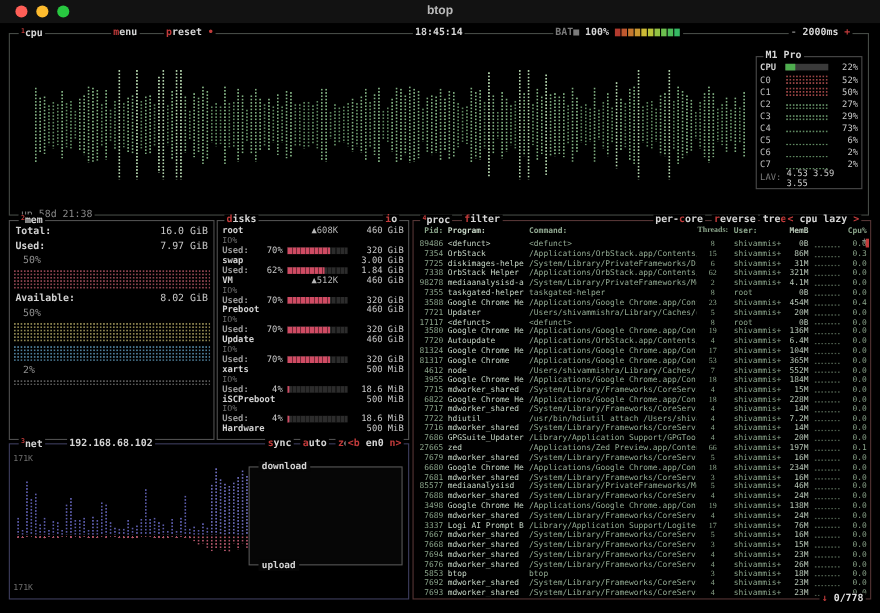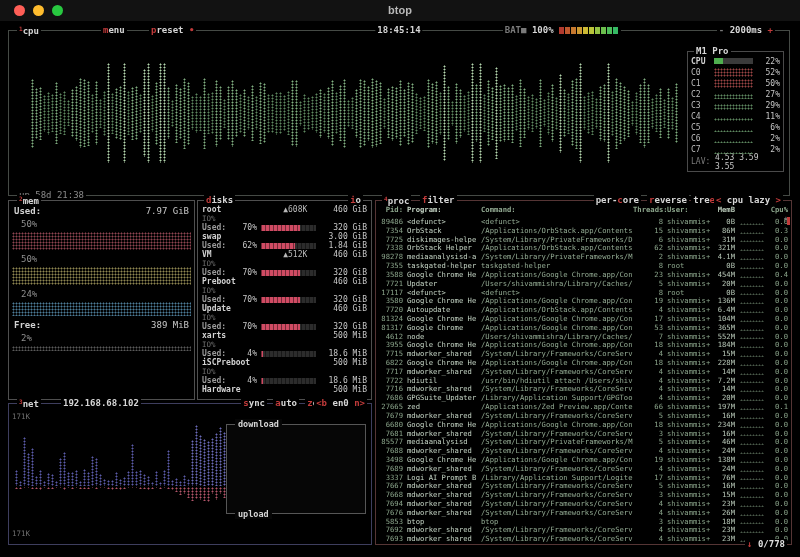--- a/index.html
+++ b/index.html
@@ -59,21 +59,21 @@
   .nline { display:flex; justify-content:space-between; font-size:8px; line-height:10.6px; color:#c8c8c8; }
   .nlab { position:absolute; background:#060606; padding:0 3px; font:bold 8.5px "DejaVu Sans Mono", monospace; color:#d6d6d6; }
   
   #phead { display:flex; font-size:7.2px; font-weight:bold; color:#d8d8d8;
     padding:4px 3px 0 3px; height:13px; }
   #prows { position:absolute; left:2px; right:2px; top:17px; bottom:2px; overflow:hidden; }
   .prow { display:flex; font-size:7.2px; height:8.82px; line-height:8.82px; padding:0 1px; }
   .c-pid { width:24px; text-align:right; color:#8aa48a; flex:0 0 auto; }
   .c-prog { width:72px; margin-left:4px; color:#c6d6c6; flex:0 0 auto; overflow:hidden; white-space:nowrap; }
   .c-cmd { flex:1; margin-left:2px; color:#93ab93; overflow:hidden; white-space:nowrap; }
-  .c-thr { width:30px; text-align:right; color:#8aa48a; flex:0 0 auto; }
+  .c-thr { width:30px; text-align:center; color:#8aa48a; flex:0 0 auto;font-family:Liberation Serif, serif; }
   .c-usr { width:46px; margin-left:4px; color:#8aa48a; flex:0 0 auto; overflow:hidden; }
   .c-mem { width:22px; text-align:right; color:#b7c7b7; flex:0 0 auto; }
   .c-gr  { width:28px; margin-left:3px; flex:0 0 auto; position:relative; }
   .c-gr i { position:absolute; left:2px; right:2px; bottom:2px; height:2px; }
   .c-cpu { width:22px; text-align:right; color:#8aa48a; flex:0 0 auto; }
   #pscroll { position:absolute; right:1px; top:16px; width:3px; height:8px; background:#c23b3b; }
   .fkey { color:#c23b3b; font-weight:bold; }
   .flab { color:#e0e0e0; font-weight:bold; }
 </style>
 </head>
@@ -301,21 +301,21 @@
               <span class="m1graph">
                 <span class="m1g" style="height: 6px; background-image: radial-gradient(circle at 1.5px 1.5px, rgb(93, 135, 95) 0.9px, rgba(0, 0, 0, 0) 1.1px); background-size: 3px 3px;"></span>
               </span>
               <span class="m1pct">29%</span>
             </div>
             <div class="m1row">
               <span class="m1name" style="color: rgb(189, 189, 189);">C4</span>
               <span class="m1graph">
                 <span class="m1g" style="height: 3px; background-image: radial-gradient(circle at 1.5px 1.5px, rgb(93, 135, 95) 0.9px, rgba(0, 0, 0, 0) 1.1px); background-size: 3px 3px;"></span>
               </span>
-              <span class="m1pct">11%</span>
+              <span class="m1pct">73%</span>
             </div>
             <div class="m1row">
               <span class="m1name" style="color: rgb(189, 189, 189);">C5</span>
               <span class="m1graph">
                 <span class="m1g" style="height: 2px; background-image: radial-gradient(circle at 1.5px 1.5px, rgb(93, 135, 95) 0.9px, rgba(0, 0, 0, 0) 1.1px); background-size: 3px 3px;"></span>
               </span>
               <span class="m1pct">6%</span>
             </div>
             <div class="m1row">
               <span class="m1name" style="color: rgb(189, 189, 189);">C6</span>
@@ -335,35 +335,38 @@
         <div class="m1row" style="margin-top:1px">
           <span class="dim" style="font-size:8px">LAV:</span>&nbsp;<span style="font-size:8px;color:#c8c8c8">4.53 3.59 3.55</span>
         </div>
       </div>
     </div>
   </div>
 
   <div class="box" style="left:8px;top:178px;width:187px;height:200px;border-color:#4f4f4f">
     <span class="bt" style="left:8px"><span class="sup">2</span><span>mem</span></span>
     <div style="padding-top:4px">
+      <div class="memline">
+        <span class="mlab">Total:</span>
+          <span class="mval">16.0 GiB</span>
+      </div>
       <div id="memitems">
           <div class="memline">
             <span class="mlab">Used:</span>
             <span class="mval">7.97 GiB</span>
           </div>
           <div class="mpct">50%</div>
           <div class="mband" style="height: 18px; background-image: radial-gradient(circle at 1.5px 1.5px, rgb(142, 68, 80) 0.9px, rgba(0, 0, 0, 0) 1.1px); background-size: 3px 3px;"></div>
+          <div class="memline">
+            <span class="mlab">Available:</span>
+            <span class="mval">8.02 GiB</span>
+          </div>
           <div class="mpct">50%</div>
           <div class="mband" style="height: 18px; background-image: radial-gradient(circle at 1.5px 1.5px, rgb(141, 133, 80) 0.9px, rgba(0, 0, 0, 0) 1.1px); background-size: 3px 3px;"></div>
-          <div class="mpct">24%</div>
           <div class="mband" style="height: 14px; background-image: radial-gradient(circle at 1.5px 1.5px, rgb(76, 124, 152) 0.9px, rgba(0, 0, 0, 0) 1.1px); background-size: 3px 3px;"></div>
-          <div class="memline">
-            <span class="mlab">Free:</span>
-            <span class="mval">389 MiB</span>
-          </div>
           <div class="mpct">2%</div>
           <div class="mband" style="height: 5px; background-image: radial-gradient(circle at 1.5px 1.5px, rgb(90, 90, 90) 0.9px, rgba(0, 0, 0, 0) 1.1px); background-size: 3px 3px;"></div>
         </div>
     </div>
   </div>
 
   <div class="box" style="left:197px;top:178px;width:175px;height:200px;border-color:#4f4f4f">
     <span class="bt" style="left:6px"><span class="hot">d</span><span>isks</span></span>
     <span class="bt" style="right:8px"><span class="hot">i</span><span>o</span></span>
     <div id="disklist" style="padding-top:4px">

